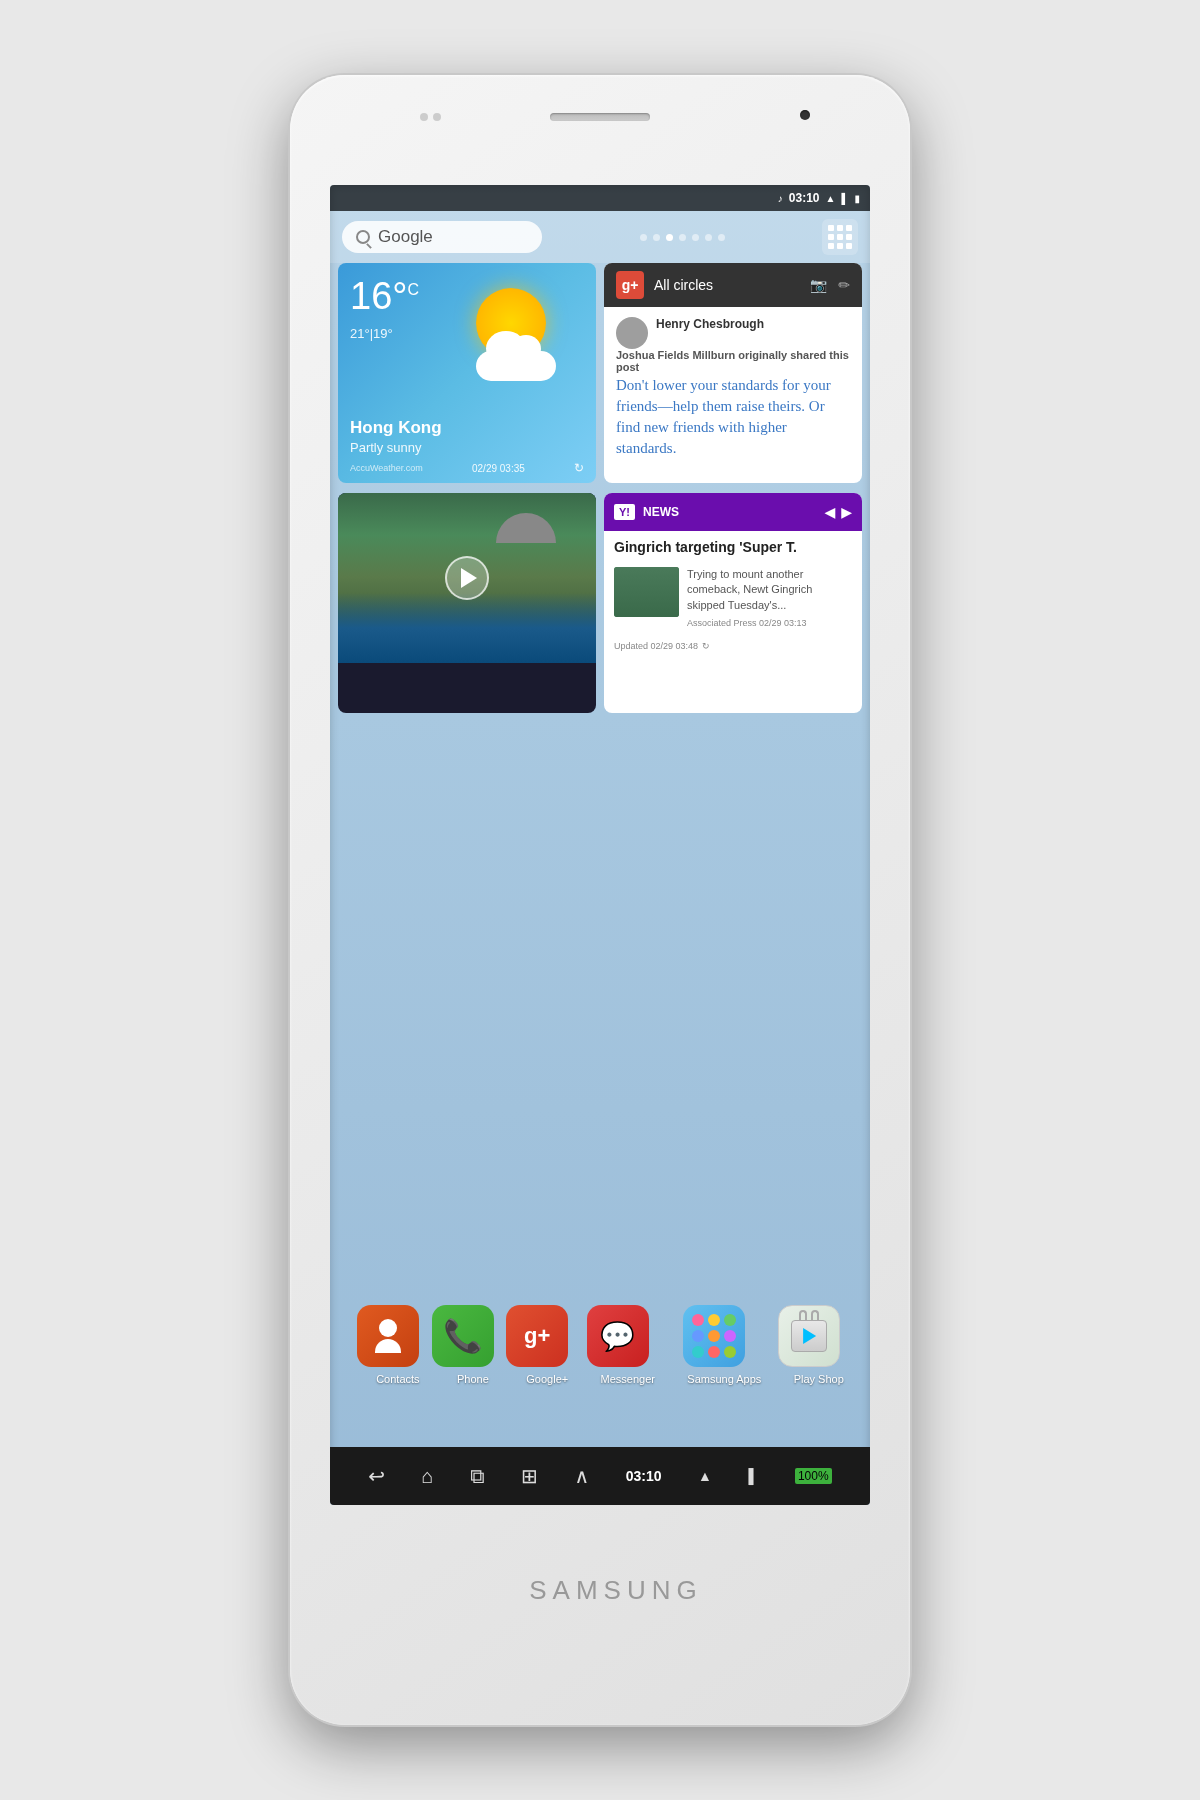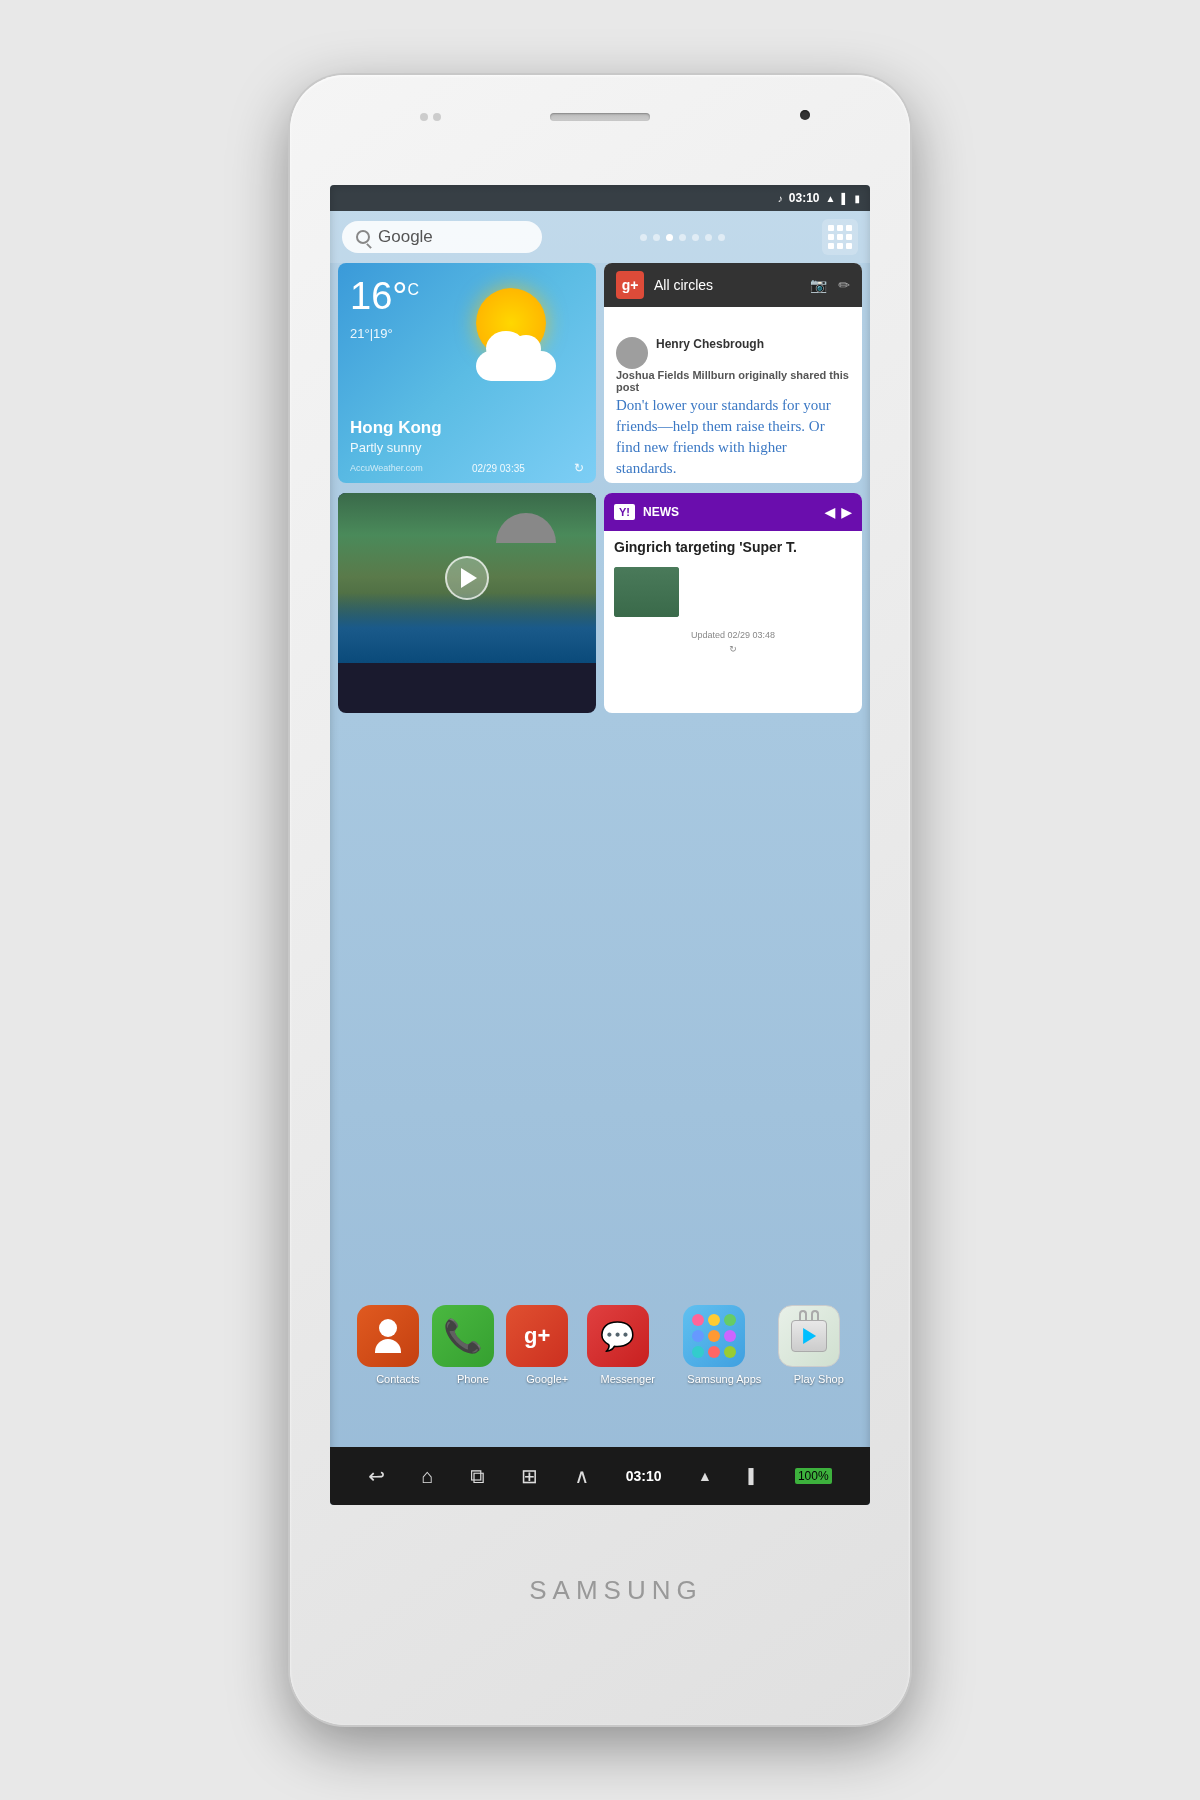--- a/index.html
+++ b/index.html
@@ -325,21 +325,20 @@
       display: flex;
       gap: 10px;
     }
     .gplus-action-icon {
       color: #aaa;
       font-size: 14px;
     }
 
     .gplus-post {
       padding: 10px 12px;
-      margin-top: 20px;
     }
     .gplus-avatar {
       width: 32px;
       height: 32px;
       background: #9e9e9e;
       border-radius: 50%;
       float: left;
       margin-right: 8px;
     }
     .gplus-author {
@@ -518,21 +517,20 @@
       color: #888;
       margin-top: 5px;
     }
     .news-footer {
       padding: 5px 10px;
       font-size: 9px;
       color: #888;
       display: flex;
       align-items: center;
       gap: 4px;
-      flex-direction: column;
     }
 
     
     .app-dock {
       position: absolute;
       bottom: 60px;
       left: 0;
       right: 0;
       height: 200px;
       display: flex;
@@ -824,20 +822,26 @@
           <div class="news-nav">
             <span class="news-nav-btn">◀</span>
             <span class="news-nav-btn">▶</span>
           </div>
         </div>
         <div class="news-content">
           <div class="news-headline">Gingrich targeting 'Super T.</div>
           <div class="news-body">
             <div class="news-img">
               <div class="news-img-inner"></div>
+            </div>
+            <div>
+              <div class="news-text">Trying to mount another comeback, Newt Gingrich skipped Tuesday's...</div>
+              <div class="news-meta">
+                <span>Associated Press</span> <span>02/29 03:13</span>
+              </div>
             </div>
           </div>
         </div>
         <div class="news-footer">
           <span>Updated 02/29 03:48</span>
           <span>↻</span>
         </div>
       </div>
 
     </div>

